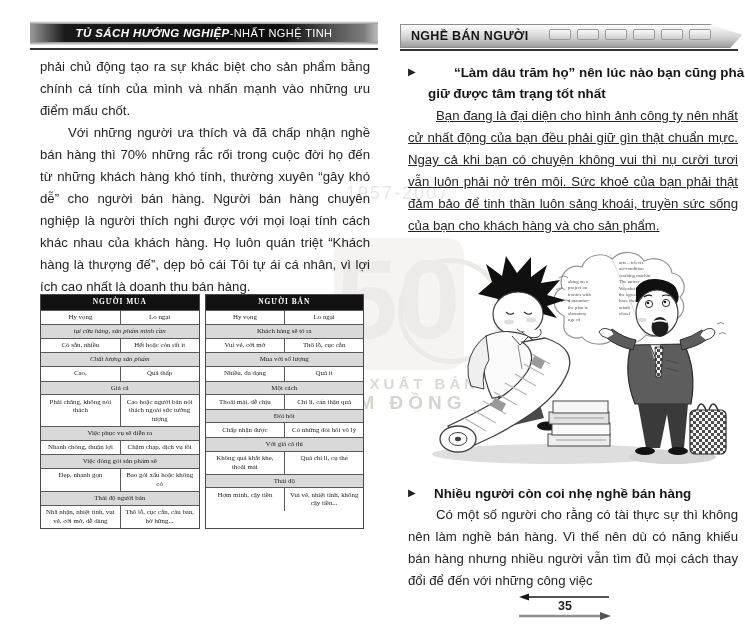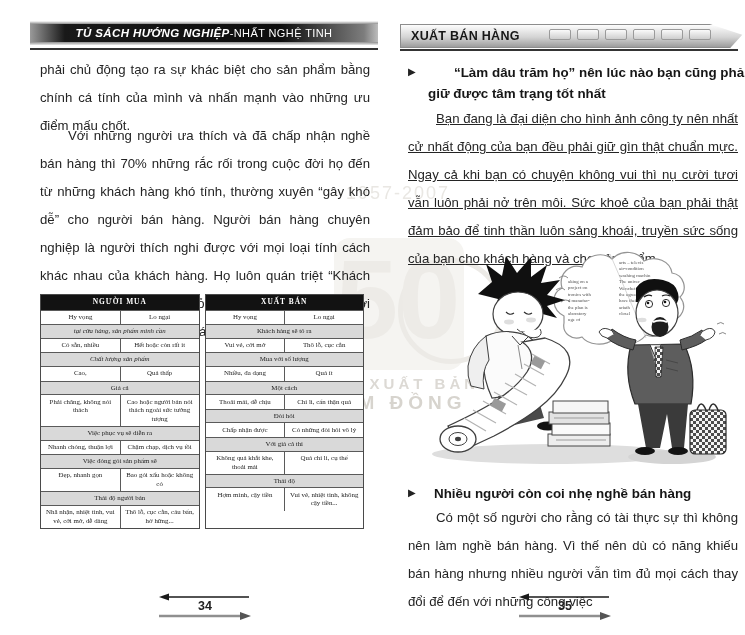--- a/index.html
+++ b/index.html
@@ -26,21 +26,21 @@
   .rule{position:absolute;height:2px;background:#343434;z-index:2;}
   .train{position:absolute;left:400px;top:24px;width:342px;height:22px;z-index:2;
          background:linear-gradient(180deg,#fdfdfd,#d4d4d4 55%,#9d9d9d);
          border:1px solid #8d8d8d;
          clip-path:polygon(0 0,90% 0,99.5% 45%,96% 100%,0 100%);
          display:flex;align-items:center;}
   .train .ttl{font-size:12.5px;font-weight:bold;color:#161616;margin-left:10px;letter-spacing:.3px;}
   .train .win{position:absolute;top:4px;width:20px;height:9px;background:linear-gradient(180deg,#fafafa,#cecece);
               border:1px solid #9a9a9a;border-radius:2px;}
   
-  .para{position:absolute;width:330px;font-size:13.2px;line-height:28px;text-align:justify;z-index:1;color:#242424;}
+  .para{position:absolute;width:330px;font-size:13.2px;line-height:22px;text-align:justify;z-index:1;color:#242424;}
   .indent{text-indent:28px;}
   .heading{position:absolute;width:330px;font-size:13.4px;line-height:21px;font-weight:bold;color:#161616;
            text-indent:26px;z-index:1;}
   .bullet{position:absolute;font-size:10px;color:#222;z-index:1;}
   
   .tables{position:absolute;left:40px;top:294px;width:324px;display:flex;gap:5px;z-index:1;}
   .ttable{width:162px;border:1px solid #4a4a4a;background:#fff;
           font-family:"Liberation Serif",serif;font-size:6.9px;line-height:8.6px;color:#1c1c1c;}
   .thead{background:#121212;color:#fff;text-align:center;font-weight:bold;font-size:7.4px;
          letter-spacing:1px;padding:3px 0;}
@@ -75,21 +75,21 @@
     <div class="band">
       <span class="t1">TỦ SÁCH HƯỚNG NGHIỆP</span>
       <span class="t2">-</span>
       <span class="t2">NHẤT NGHỆ TINH</span>
     </div>
     <div class="edge b"></div>
   </div>
   <div class="rule" style="left:30px;top:48px;width:348px;"></div>
 
   <div class="train">
-    <span class="ttl">XUẤT BÁN HÀNG</span>
+    <span class="ttl">NGHỀ BÁN NGƯỜI</span>
     <div class="win" style="left:148px;"></div>
     <div class="win" style="left:176px;"></div>
     <div class="win" style="left:204px;"></div>
     <div class="win" style="left:232px;"></div>
     <div class="win" style="left:260px;"></div>
     <div class="win" style="left:288px;"></div>
   </div>
   <div class="rule" style="left:400px;top:49px;width:338px;"></div>
 
   <div class="para" style="left:40px;top:56px;">phải chủ động tạo ra sự khác biệt cho sản phẩm bằng chính cá tính của mình và nhấn mạnh vào những ưu điểm mấu chốt.</div>
@@ -129,21 +129,21 @@
             <div class="tcell rgt">Bao gói xấu hoặc không có</div>
           </div>
           <div class="trow band">Thái độ người bán</div>
           <div class="trow pair">
             <div class="tcell">Nhã nhặn, nhiệt tình, vui vẻ, cởi mở, dễ dàng</div>
             <div class="tcell rgt">Thô lỗ, cục cằn, cáu bẩn, hờ hững...</div>
           </div>
         </div>
     </div>
     <div class="ttable">
-      <div class="thead">XUẤT BÁN</div>
+      <div class="thead">NGƯỜI BÁN</div>
       <div>
           <div class="trow pair">
             <div class="tcell">Hy vọng</div>
             <div class="tcell rgt">Lo ngại</div>
           </div>
           <div class="trow band">Khách hàng sẽ tỏ ra</div>
           <div class="trow pair">
             <div class="tcell">Vui vẻ, cởi mở</div>
             <div class="tcell rgt">Thô lỗ, cục cằn</div>
           </div>
@@ -170,31 +170,20 @@
           <div class="trow band">Thái độ</div>
           <div class="trow pair">
             <div class="tcell">Hợm mình, cậy tiền</div>
             <div class="tcell rgt">Vui vẻ, nhiệt tình, không cậy tiền...</div>
           </div>
         </div>
     </div>
   </div>
 
 
-  <div class="pgfoot" style="left:157px;top:592px;">
-    <svg width="96" height="9">
-      <line x1="92" y1="5" x2="10" y2="5" stroke="#1a1a1a" stroke-width="1.6"></line>
-      <polygon points="2,5 12,1.5 12,8.5" fill="#1a1a1a"></polygon>
-    </svg>
-    <div class="pgnum">34</div>
-    <svg width="96" height="10">
-      <line x1="2" y1="5" x2="84" y2="5" stroke="#8f8f8f" stroke-width="2.4"></line>
-      <polygon points="94,5 83,1 83,9" fill="#555"></polygon>
-    </svg>
-  </div>
 
   <div class="bullet" style="left:408px;top:66px;">▶</div>
   <div class="heading" style="left:408px;top:62px;margin-left:20px;">“Làm dâu trăm họ” nên lúc nào bạn cũng phải giữ được tâm trạng tốt nhất</div>
   <div class="para indent" style="left:408px;top:105px;text-decoration:underline;">Bạn đang là đại diện cho hình ảnh công ty nên nhất cử nhất động của bạn đều phải giữ gìn thật chuẩn mực. Ngay cả khi bạn có chuyện không vui thì nụ cười tươi vẫn luôn phải nở trên môi. Sức khoẻ của bạn phải thật đảm bảo để tinh thần luôn sảng khoái, truyền sức sống của bạn cho khách hàng và cho sản phẩm.</div>
 
   <div class="illu">
     <svg width="326" height="222" viewBox="0 0 326 222">
       <defs>
         <pattern id="chk" width="6" height="6" patternUnits="userSpaceOnUse">
           <rect width="6" height="6" fill="#f5f5f5"></rect>

